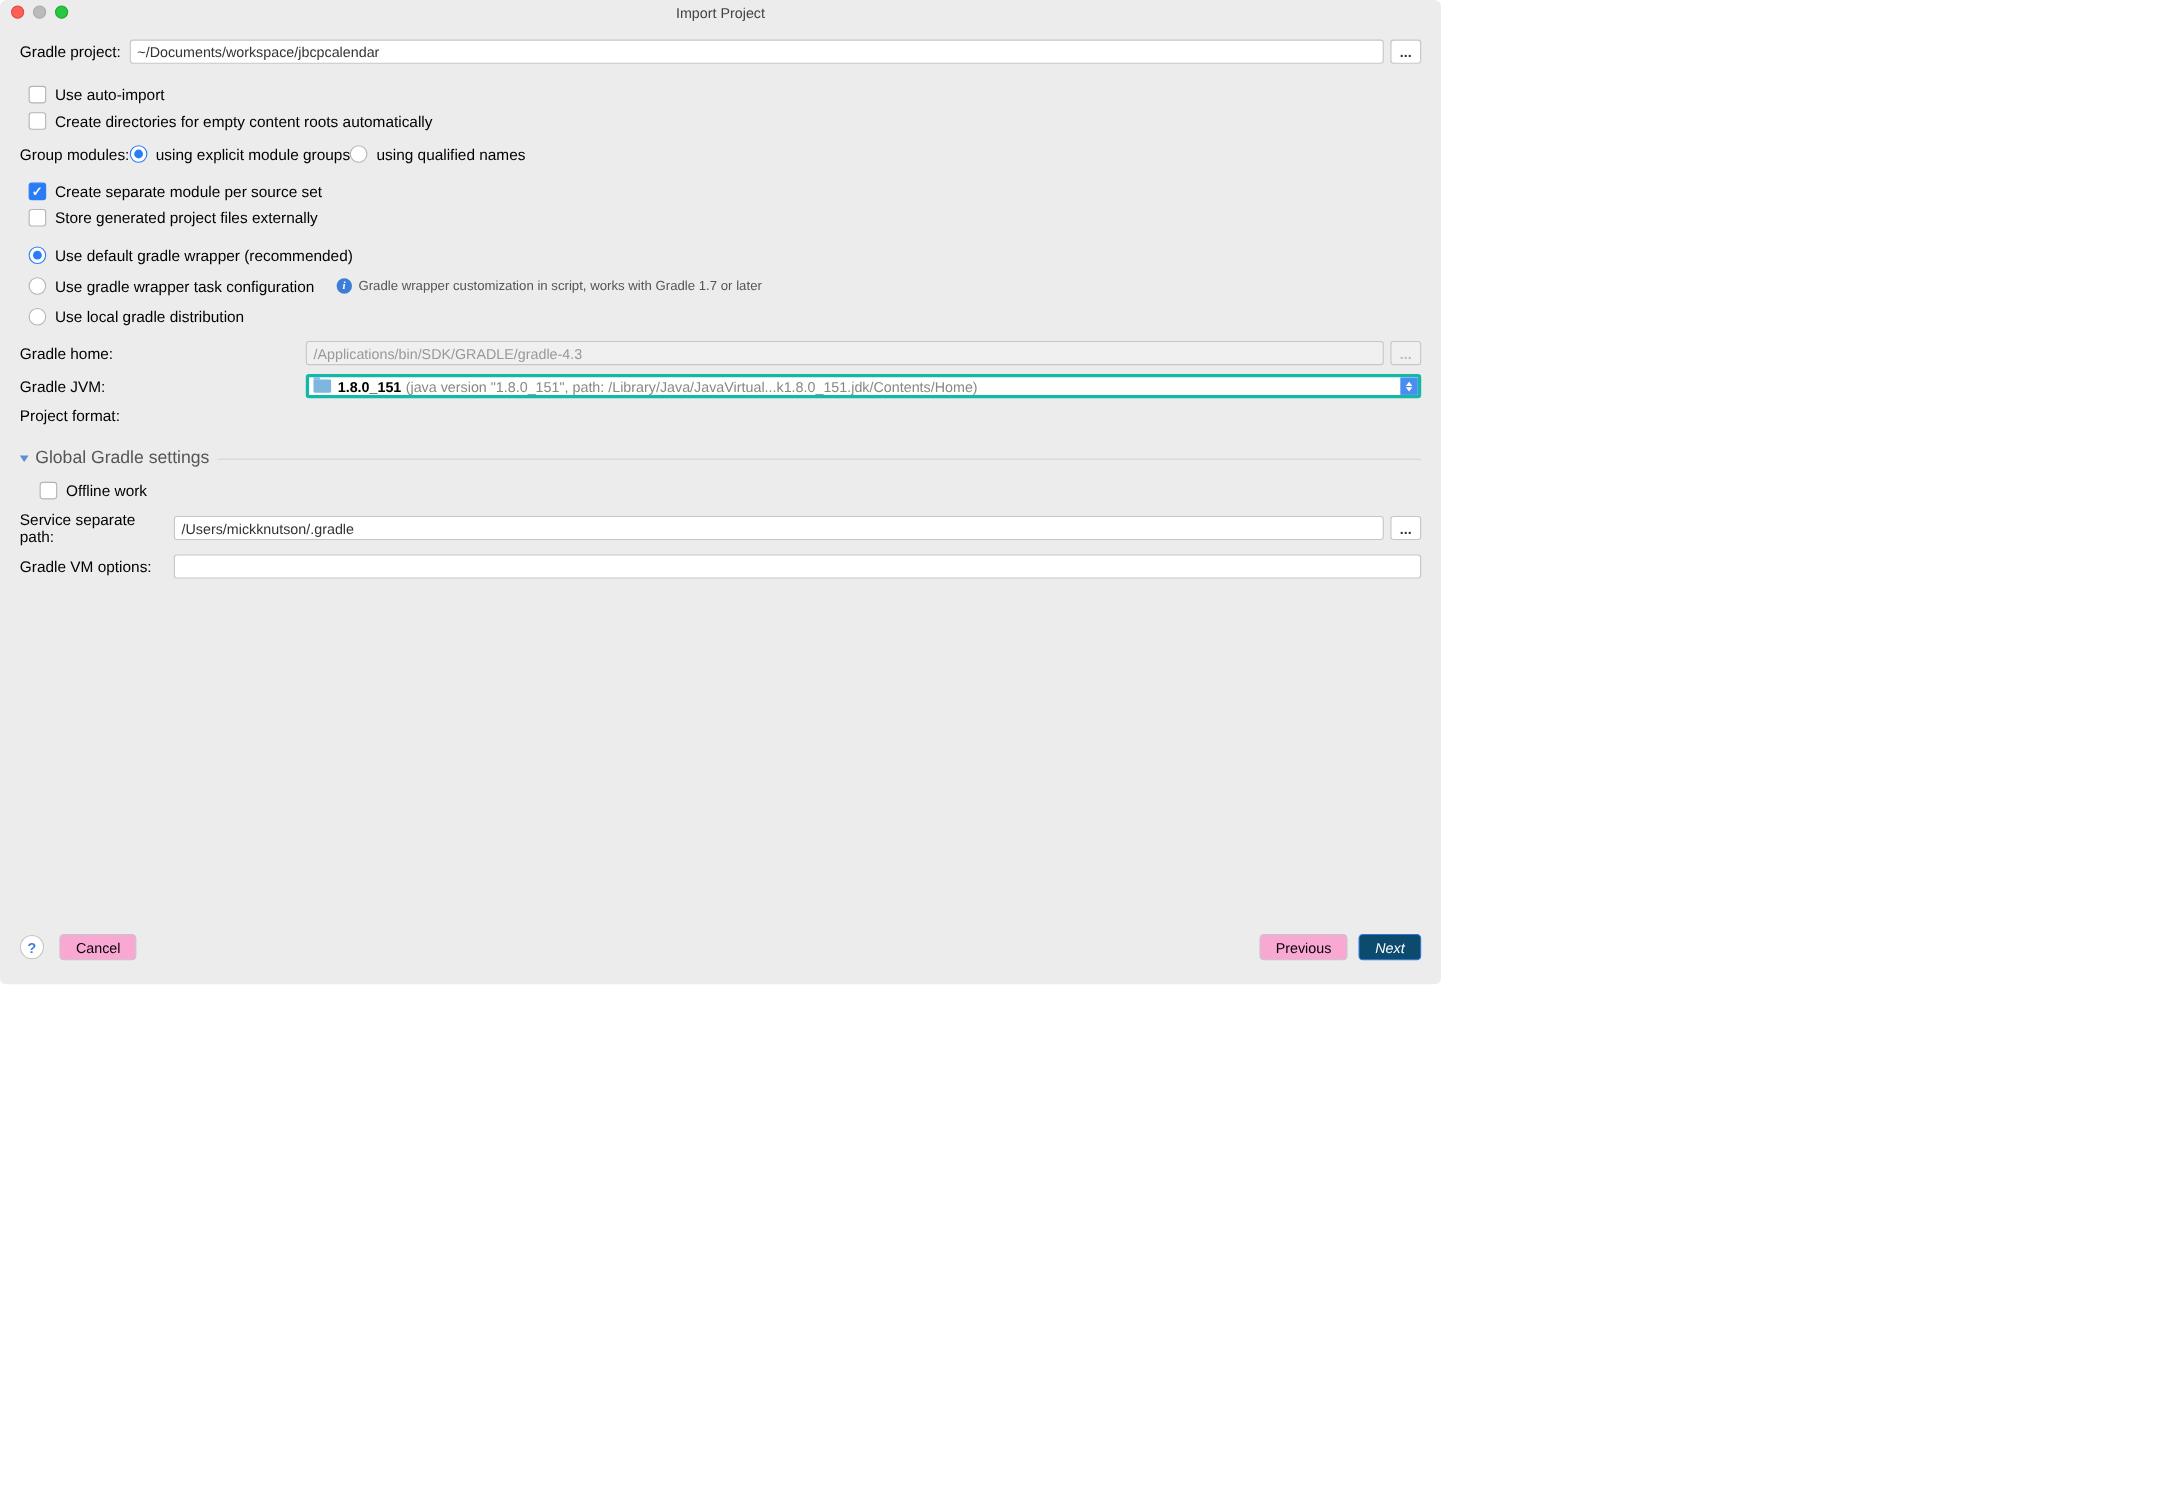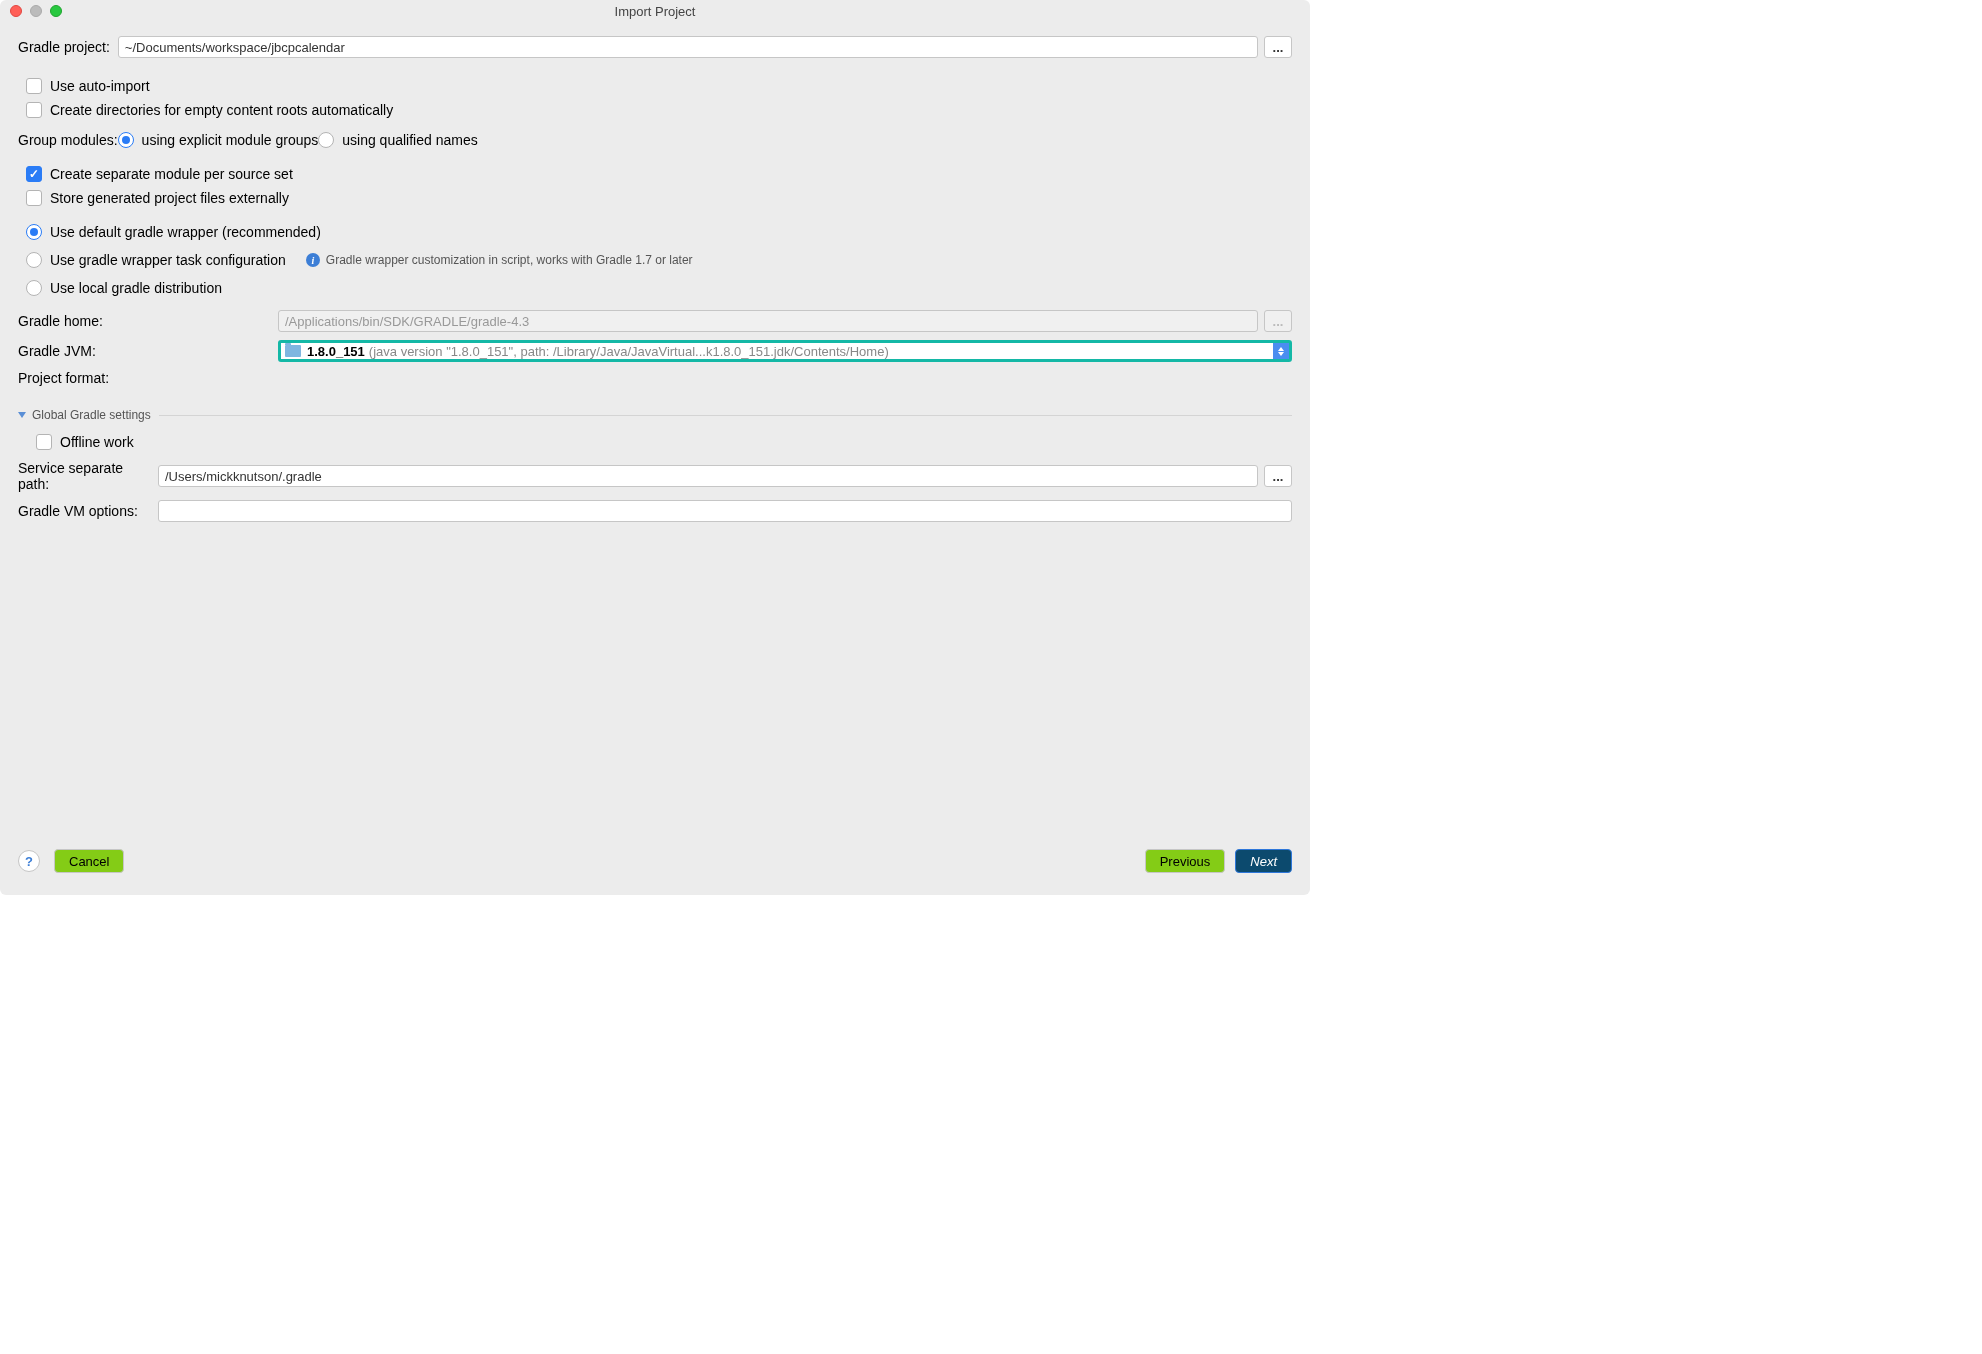--- a/index.html
+++ b/index.html
@@ -250,21 +250,21 @@
   box-shadow: 0 0 0 3px rgba(100,160,250,0.45);
   display: flex;
   align-items: center;
   padding-left: 6px;
   position: relative;
 }
 .section-header {
   display: flex;
   align-items: center;
   margin: 14px 0 8px 0;
-  font-size: 12px;
+  font-size: 16px;
   color: #555;
 }
 .disclosure {
   width: 0; height: 0;
   border-left: 4px solid transparent;
   border-right: 4px solid transparent;
   border-top: 6px solid #5a8fd6;
   margin-right: 6px;
 }
 .section-line {
@@ -293,21 +293,21 @@
   display: flex;
   align-items: center;
   justify-content: center;
   cursor: pointer;
 }
 .btn {
   height: 24px;
   padding: 0 14px;
   border: 1px solid #c6c6c6;
   border-radius: 4px;
-  background: #84cc16;
+  background: #f9a8d4;
   font-size: 13px;
   display: flex;
   align-items: center;
   cursor: pointer;
 }
 .btn.primary {
   background: #0c4a6e;
   color: #fff;
   border-color: #2e77da;
   font-style: italic;

